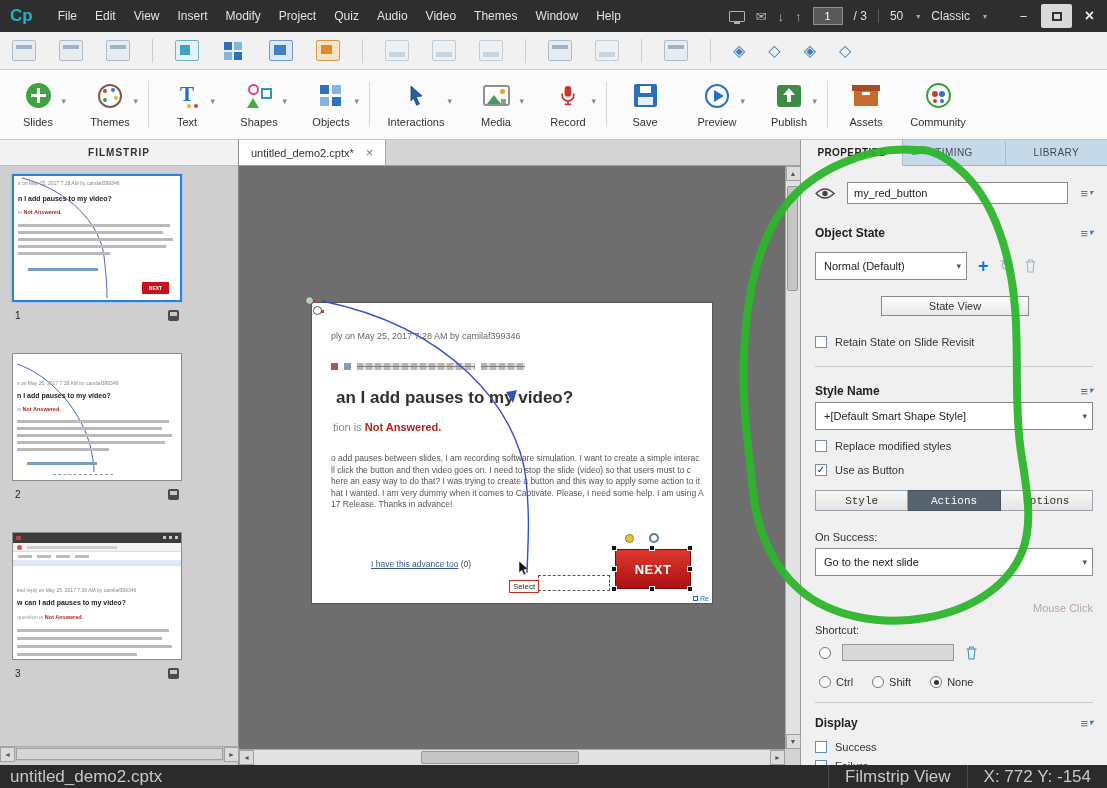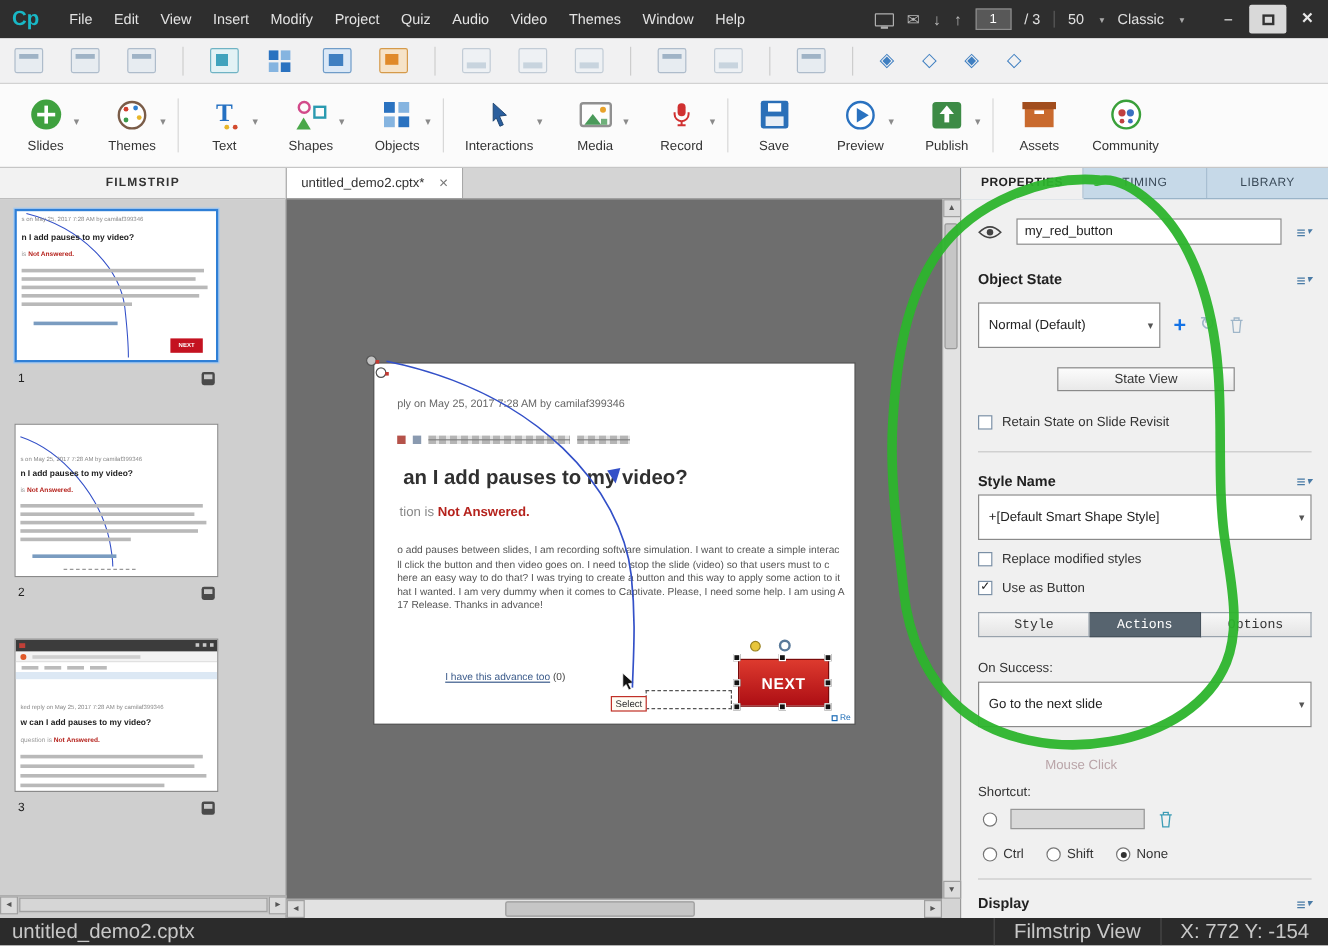--- a/index.html
+++ b/index.html
@@ -161,21 +161,21 @@
   .props-tabs { height:26px; display:flex; background:#c6d9e8; border-bottom:1px solid #9ab4c8; }
   .ptab { flex:1; display:flex; align-items:center; justify-content:center; font-size:10px; color:#3a4a58; border-right:1px solid #a8bfd2; letter-spacing:.4px; }
   .ptab.active { background:#f0f0f0; font-weight:bold; color:#222; border-bottom:1px solid #f0f0f0; margin-bottom:-1px; }
   .props-body { flex:1; padding:14px 14px 0 14px; overflow:hidden; }
   .row-name { display:flex; align-items:center; gap:12px; margin-top:2px; }
   .name-input { flex:1; height:22px; border:1px solid #8a8a8a; background:#fff; font-size:11px; padding:0 6px; color:#222; }
   .panel-menu { color:#4a7ba6; font-size:13px; display:flex; align-items:center; gap:1px; line-height:1; }
   .panel-menu .pm-caret { font-size:8px; }
   .sec-head { display:flex; justify-content:space-between; align-items:center; margin-top:22px; font-weight:bold; font-size:12px; color:#222; }
   .state-row { display:flex; align-items:center; gap:11px; margin-top:12px; }
-  .dd { height:38px; border:1px solid #8a8a8a; background:#fff; display:flex; align-items:center; justify-content:space-between; padding:0 5px 0 8px; }
+  .dd { height:28px; border:1px solid #8a8a8a; background:#fff; display:flex; align-items:center; justify-content:space-between; padding:0 5px 0 8px; }
   .dd-val { font-size:11px; color:#222; white-space:nowrap; overflow:hidden; }
   .dd-caret { font-size:9px; color:#555; margin-left:6px; }
   .dd-state { width:152px; }
   .dd-full { width:100%; }
   .plus-btn { color:#1473e6; font-weight:bold; font-size:18px; line-height:1; }
   .refresh-btn { color:#9fb6c9; font-size:16px; line-height:1; }
   .trash-svg { display:block; }
   .gray-ico { color:#9fb6c9; } .teal-ico { color:#3b9cb5; }
   .stateview-row { margin-top:16px; padding-left:66px; }
   .btn-stateview { width:148px; height:20px; border:1px solid #8a8a8a; background:linear-gradient(#fcfcfc,#e9e9e9); font-size:11px; display:flex; align-items:center; justify-content:center; color:#333; }
@@ -186,21 +186,21 @@
   .cb i { font-style:normal; font-size:10px; line-height:1; color:#1a1a1a; }
   .cb.blue { border-color:#5a8fc8; }
   .divider { height:1px; background:#c9c9c9; margin-top:18px; }
   .dd-style { margin-top:4px; }
   .subtabs { display:flex; margin-top:14px; }
   .stab { flex:1; height:21px; border:1px solid #98a2ac; border-left:none; display:flex; align-items:center; justify-content:center; background:linear-gradient(#f8f8f8,#e4e4e4); font-size:11px; color:#333;font-family:Liberation Mono, monospace; }
   .stab:first-child { border-left:1px solid #98a2ac; }
   .stab.active { background:#57646f; color:#fff; border-color:#46525c; }
   .lbl { margin-top:20px; font-size:11px; color:#333; }
   .dd-success { margin-top:5px; }
-  .faded { margin-top:26px; margin-left:56px; color:#b9a4a8; font-size:11px; }
+  .faded { margin-top:26px; margin-left:56px; color:#b9a4a8; font-size:11px;text-align:right; }
   .lbl.short { margin-top:10px; }
   .shortcut-row { display:flex; align-items:center; gap:11px; margin-top:8px; padding-left:4px; }
   .radio { width:12px; height:12px; border:1px solid #777; border-radius:50%; background:#fff; position:relative; flex:none; }
   .radio.sel::after { content:""; position:absolute; inset:2.5px; background:#333; border-radius:50%; }
   .shortcut-input { width:112px; height:17px; background:#d9d9d9; border:1px solid #979797; }
   .mod-row { display:flex; align-items:center; margin-top:15px; padding-left:4px; gap:5px; }
   .mod-row .gap { width:9px; }
   .mod-lbl { font-size:11px; color:#333; }
 
   

